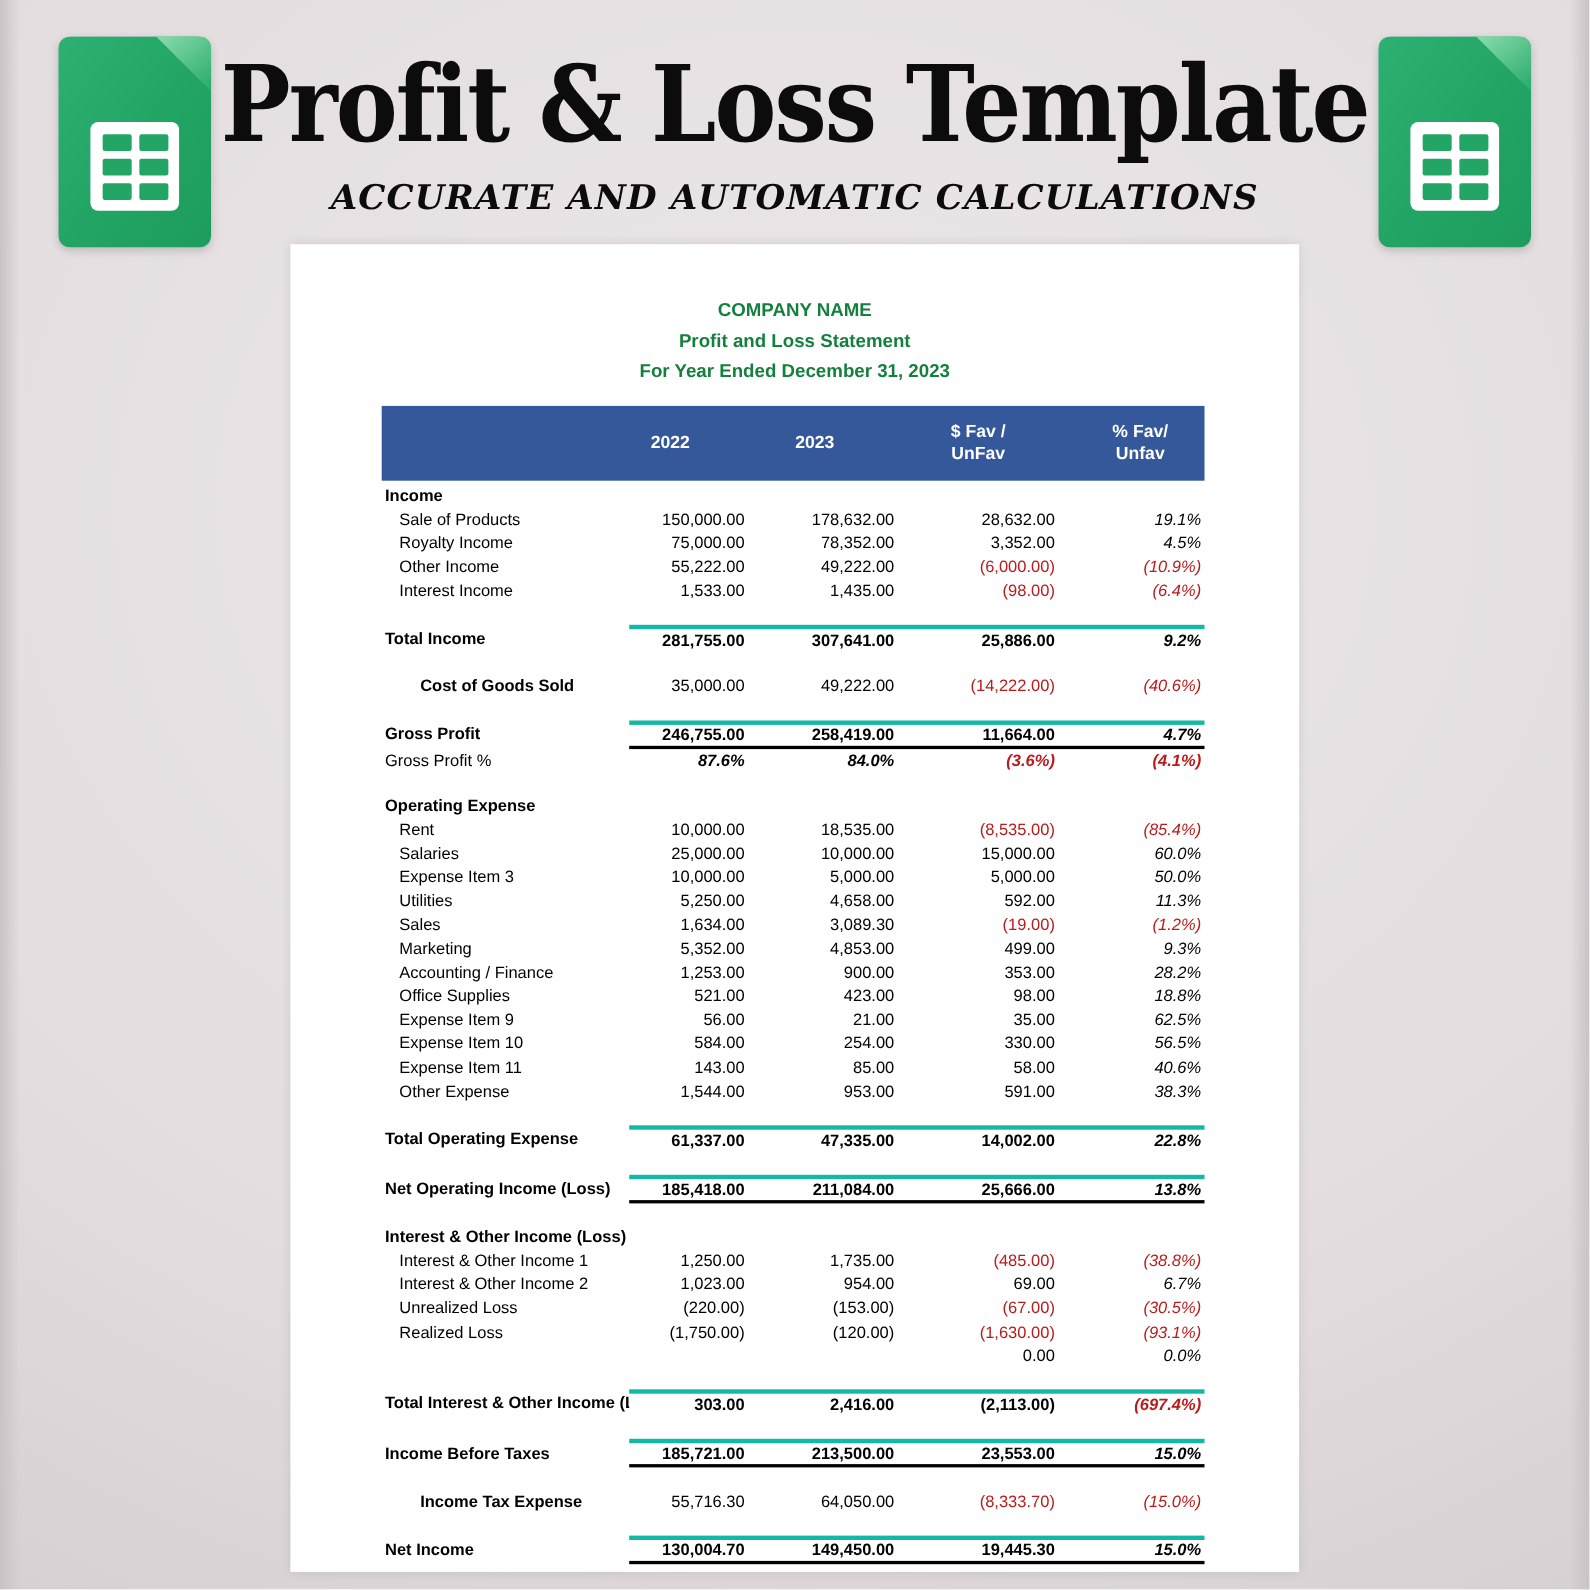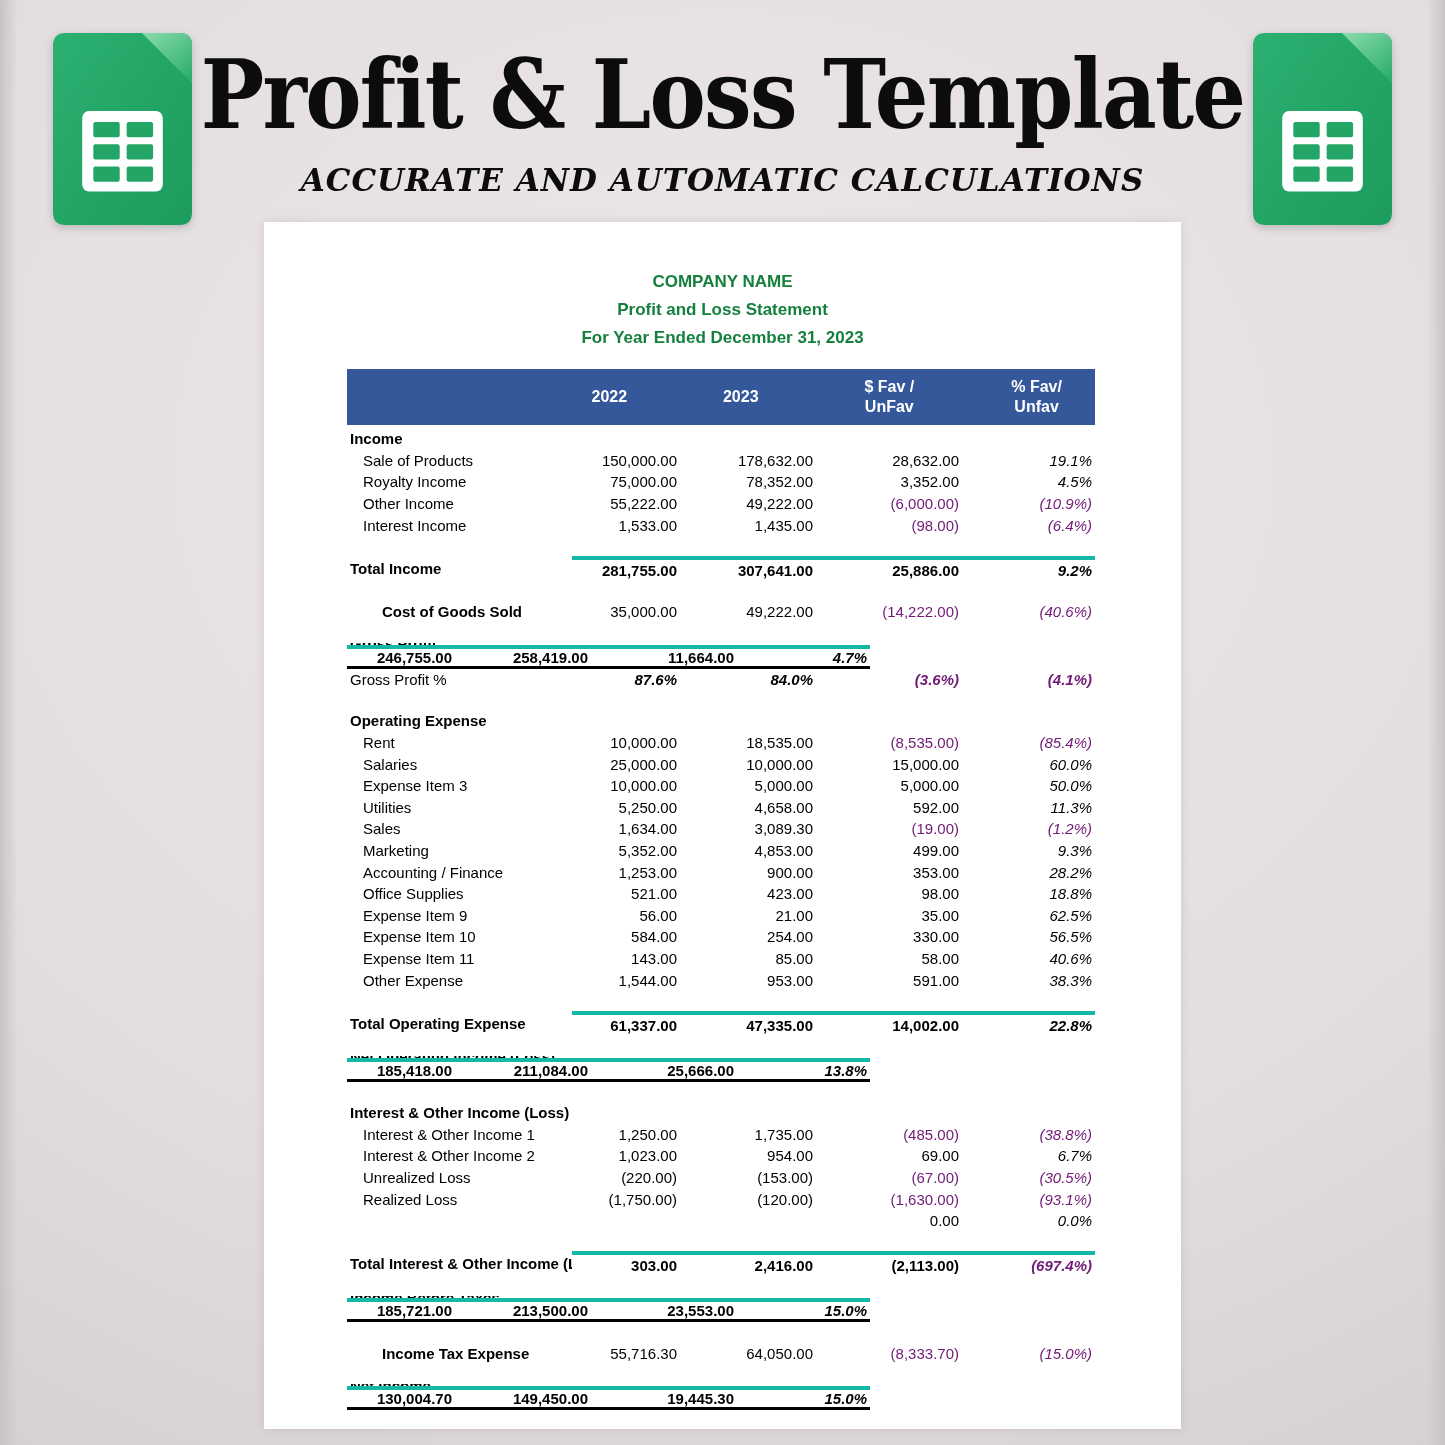--- a/index.html
+++ b/index.html
@@ -46,21 +46,21 @@
     box-shadow:0 0 10px rgba(0,0,0,0.10);
   }
   .doc-header{
     position:absolute;left:0;top:46px;width:100%;
     text-align:center;color:#15803d;
     font-size:17px;font-weight:bold;line-height:28px;
   }
 
   .pl-table{position:absolute;left:83px;top:147px;width:748px;}
   .thead{
-    display:flex;height:56px;align-items:center;
+    display:flex;height:68px;align-items:center;
     background:#35589b;color:#ffffff;font-weight:bold;font-size:16px;gap:31px;
   }
   .thead .h{text-align:center;line-height:20px;}
   .h-label{width:225px;}
   .h-c1{width:105px;}
   .h-c2{width:136px;}
   .h-c3{width:146px;}
   .h-c4{width:136px;padding-right:3px;box-sizing:border-box;}
 
   .tbody{padding-top:3px;font-size:15px;color:#000;}
@@ -76,24 +76,24 @@
   .c3{width:146px;}
   .c4{width:136px;font-style:italic;padding-right:3px;box-sizing:border-box;}
   .row.item .lbl{padding-left:16px;}
   .row.section .lbl{font-weight:bold;}
   .row.boldlabel .lbl{font-weight:bold;margin-left:32px;}
   .row.total .lbl{font-weight:bold;}
   .row.total .c{font-weight:bold;}
   .row.pct .c{font-weight:bold;font-style:italic;}
   .row.spacer{height:20px;}
   .row.bt,.row.bb{height:25px;}
-  .row.bt.bb{height:26px;flex-direction:column;}
+  .row.bt.bb{height:26px;}
   .row.bt .vals{border-top:4px solid #14b8a6;}
   .row.bb .vals{border-bottom:3px solid #000;}
-  .red{color:#701a75;}
+  .red{color:#b91c1c;}
 </style>
 </head>
 <body>
 
 <div class="canvas">
 
   <div class="sheets-icon left">
     <svg width="139" height="192" viewBox="0 0 100 138">
       <defs>
         <linearGradient id="bodyg" x1="0" y1="0" x2="1" y2="1">

